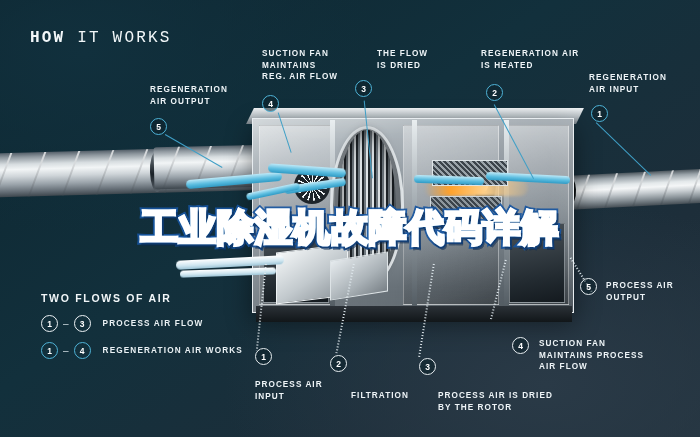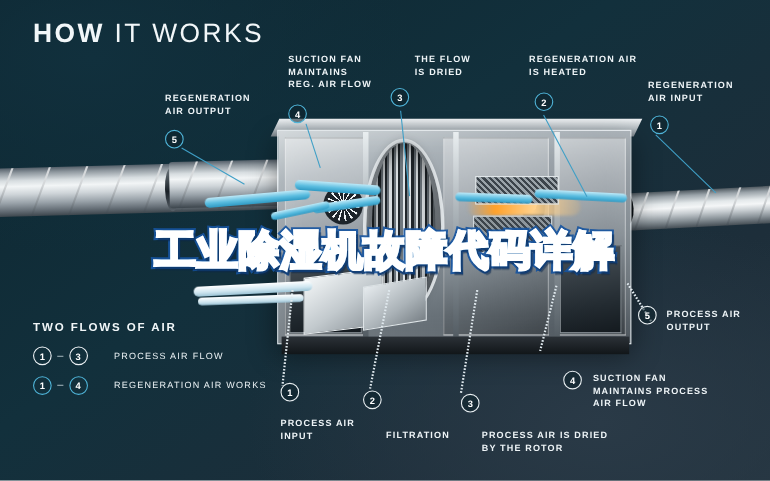--- a/index.html
+++ b/index.html
@@ -13,23 +13,23 @@
     width: 700px; height: 437px;
     background:
       radial-gradient(ellipse 520px 300px at 78% 88%, #2a3a47 0%, rgba(42,58,71,0) 62%),
       radial-gradient(ellipse 420px 260px at 12% 12%, #11303d 0%, rgba(17,48,61,0) 70%),
       linear-gradient(145deg, #0d2630 0%, #12303c 42%, #1d2e3a 75%, #24343f 100%);
     overflow: hidden;
   }
 
   
   .headline {
-    position: absolute; left: 30px; top: 17px;
-    font-size: 24px; letter-spacing: 2.2px;
-    color: #f2f7f9; white-space: nowrap;
+    position: absolute; left: 30px; top: 29px;
+    font-size: 16px; letter-spacing: 2.2px;
+    color: #f2f7f9; white-space: nowrap; font-family: Liberation Mono, monospace;
   }
   .headline .hw { font-weight: 700; }
   .headline .itw { font-weight: 300; }
 
   
   .machine-layer { position: absolute; inset: 0; }
 
   
   .duct {
     position: absolute;
@@ -158,36 +158,36 @@
 
   
   .leader { position: absolute; transform-origin: 0 50%; height: 1.4px; }
   .leader.cyan  { background: #3f9fc6; }
   .leader.dotted{
     height: 2px; background-image: radial-gradient(circle, #dfe8ed 0 .8px, rgba(0,0,0,0) 1.1px);
     background-size: 3px 2px; background-repeat: repeat-x;
   }
 
   
-  .legend { position: absolute; left: 30px; top: 292px; }
+  .legend { position: absolute; left: 41px; top: 292px; }
   .legend-title {
     font-size: 10.5px; font-weight: 700; letter-spacing: 1.7px; color: #f1f6f8;
     margin-bottom: 11px;
   }
   .legend-row { display: flex; align-items: center; margin-bottom: 10px; }
   .lg-badge {
     position: relative; width: 17px; height: 17px; border-radius: 50%;
     display: flex; align-items: center; justify-content: center;
     font-size: 8.5px; font-weight: 700; color: #fff; flex: none;
   }
   .lg-badge.white { border: 1.4px solid #eef3f6; }
   .lg-badge.cyan  { border: 1.4px solid #4fb4d8; }
   .lg-dash { color: #cfdbe1; font-size: 10px; margin: 0 5px; }
   .lg-text {
-    margin-left: 24px; font-size: 8.2px; font-weight: 400;
+    margin-left: 12px; font-size: 8.2px; font-weight: 700;
     letter-spacing: 1.15px; color: #eaf1f4;
   }
 
   
   .cn-title {
     position: absolute; left: 50%; top: 228px; transform: translate(-50%,-50%);
     font-family: "DejaVu Sans", "Liberation Sans", sans-serif;
     font-size: 37px; font-weight: 700; letter-spacing: 1px; white-space: nowrap;
     background: linear-gradient(180deg,#eaf6ff 0%,#cfe9fb 16%,#4aa9ea 46%,#1f74c8 72%,#1a5fb4 100%);
     -webkit-background-clip: text; background-clip: text; color: transparent;

